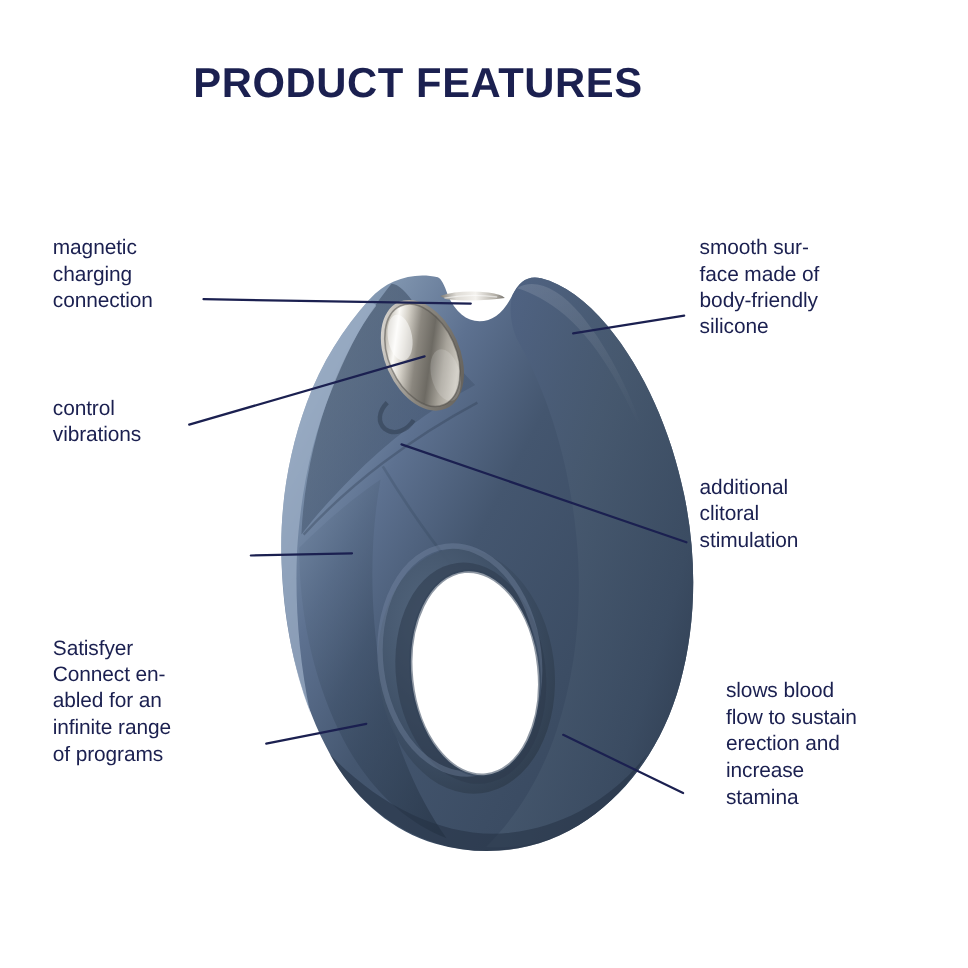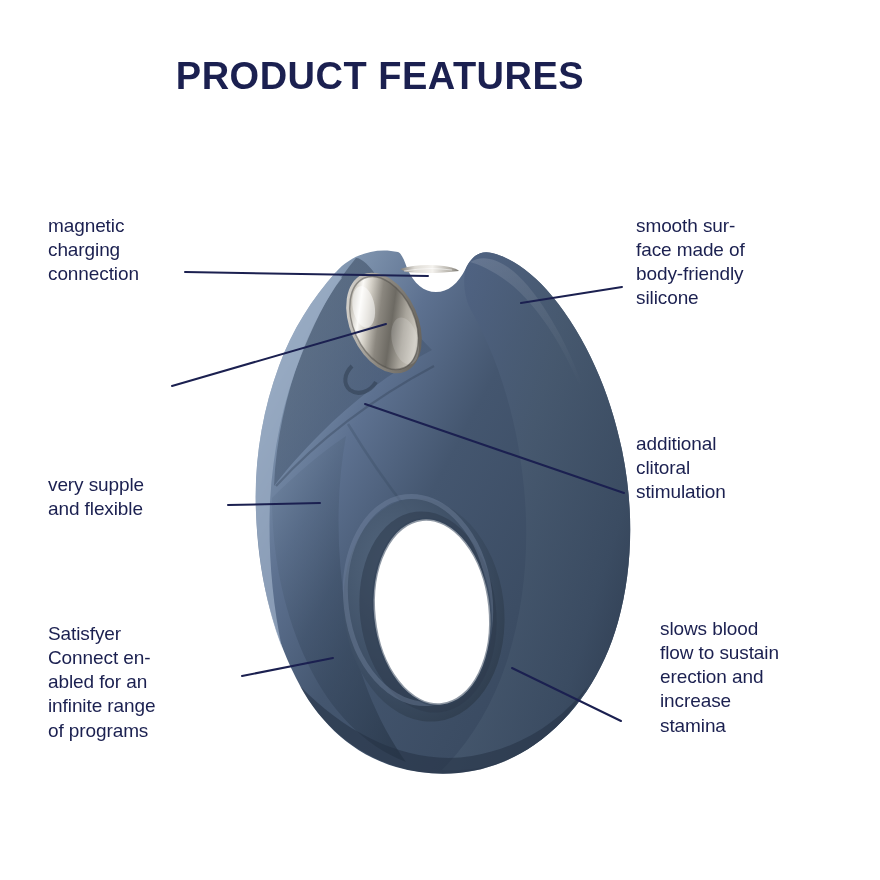--- a/index.html
+++ b/index.html
@@ -249,25 +249,25 @@
         <line x1="521" y1="303" x2="622" y2="287" stroke="#1b2050" stroke-width="2"></line>
         <line x1="365" y1="404" x2="624" y2="493" stroke="#1b2050" stroke-width="2"></line>
         <line x1="512" y1="668" x2="621" y2="721" stroke="#1b2050" stroke-width="2"></line>
       </g>
   </svg>
 
   <div class="callout left" id="c-magnetic" style="color: rgb(27, 32, 80);">magnetic
 charging
 connection</div>
 
-
-  <div class="callout left" id="c-supple" style="color: rgb(27, 32, 80);">very supple
-and flexible</div>
-
-  <div class="callout left" id="c-connect" style="color: rgb(27, 32, 80); margin-top: 44px;">Satisfyer
+  <div class="callout left" id="c-control" style="color: rgb(27, 32, 80);">control
+vibrations</div>
+
+
+  <div class="callout left" id="c-connect" style="color: rgb(27, 32, 80);">Satisfyer
 Connect en-
 abled for an
 infinite range
 of programs</div>
 
   <div class="callout right" id="c-smooth" style="color: rgb(27, 32, 80);">smooth sur-
 face made of
 body-friendly
 silicone</div>
 

